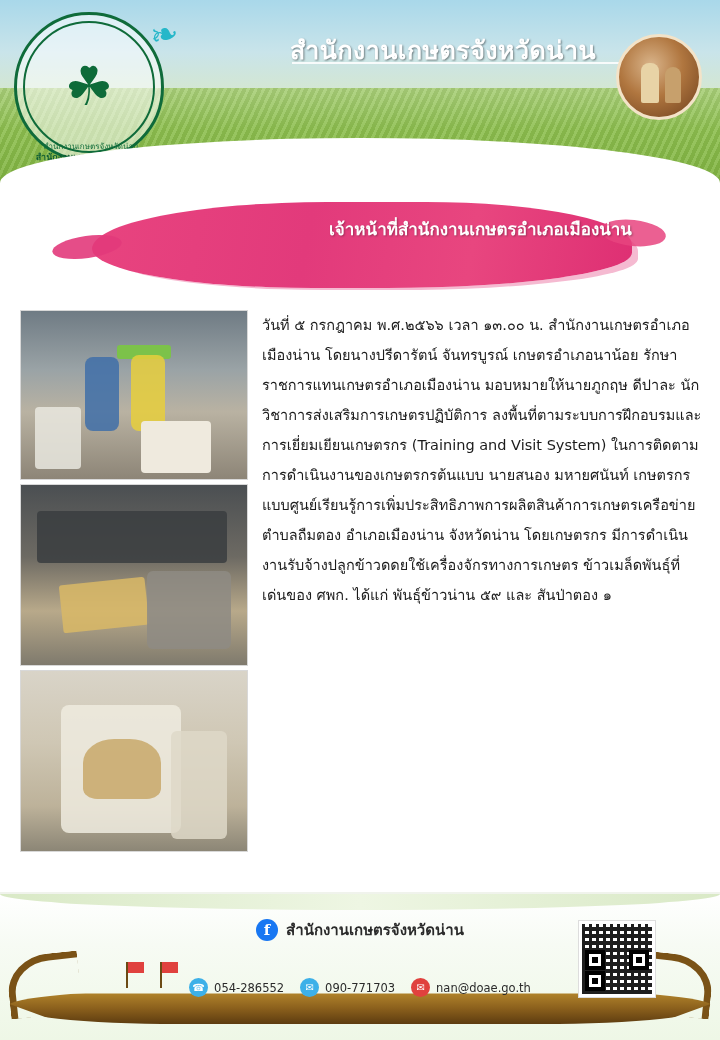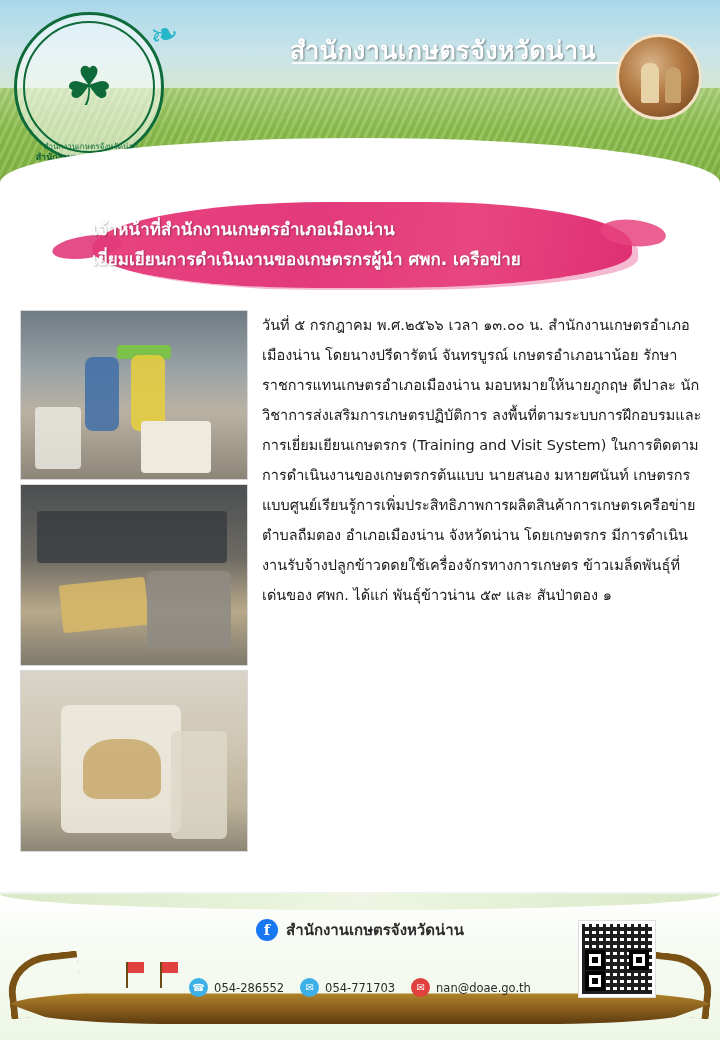--- a/index.html
+++ b/index.html
@@ -116,21 +116,21 @@
     width: 70px; height: 22px; background: #e23a7b;
     border-radius: 50%; transform: rotate(-8deg); opacity: .9;
   }
   .brush:before {
     content: ""; position: absolute; right: -34px; top: 18px;
     width: 66px; height: 26px; background: #e8447f;
     border-radius: 50%; transform: rotate(6deg); opacity: .85;
   }
   .title-text {
     position: absolute; left: 92px; top: 24px; width: 540px;
-    text-align: left; color: #ffffff; font-weight: bold;
+    text-align: right; color: #ffffff; font-weight: bold;
     font-size: 17px; line-height: 30px;
     text-shadow: 1px 1px 2px rgba(0,0,0,0.3);
   }
 
   
   .body-wrap {
     position: relative; width: 720px; height: 560px;
     padding: 0 20px;
   }
   .photos {
@@ -280,21 +280,20 @@
       <div class="fig2"></div>
     </div>
 
     <div class="header-curve"></div>
   </div>
 
   <div class="title-band">
     <div class="brush"></div>
     <div class="title-text">
       <div>เจ้าหน้าที่สำนักงานเกษตรอำเภอเมืองน่าน</div>
-      <div>เยี่ยมเยียนการดำเนินงานของเกษตรกรผู้นำ ศพก. เครือข่าย</div>
     </div>
   </div>
 
   <div class="body-wrap">
 
     <div class="photos">
       <div class="photo photo-1">
         <div class="shape-e"></div>
         <div class="shape-a"></div>
         <div class="shape-b"></div>
@@ -335,21 +334,21 @@
     </div>
 
 
     <div class="contact-row">
       <div class="contact-item">
         <span class="c-icon c-phone">☎</span>
         <span>054-286552</span>
       </div>
       <div class="contact-item">
         <span class="c-icon c-fax">✉</span>
-        <span>054-771703</span>
+        <span>090-771703</span>
       </div>
       <div class="contact-item">
         <span class="c-icon c-mail">✉</span>
         <span>nan@doae.go.th</span>
       </div>
     </div>
 
     <div class="qr">
       <div class="qr-grid"></div>
       <div class="qr-eye tl">

